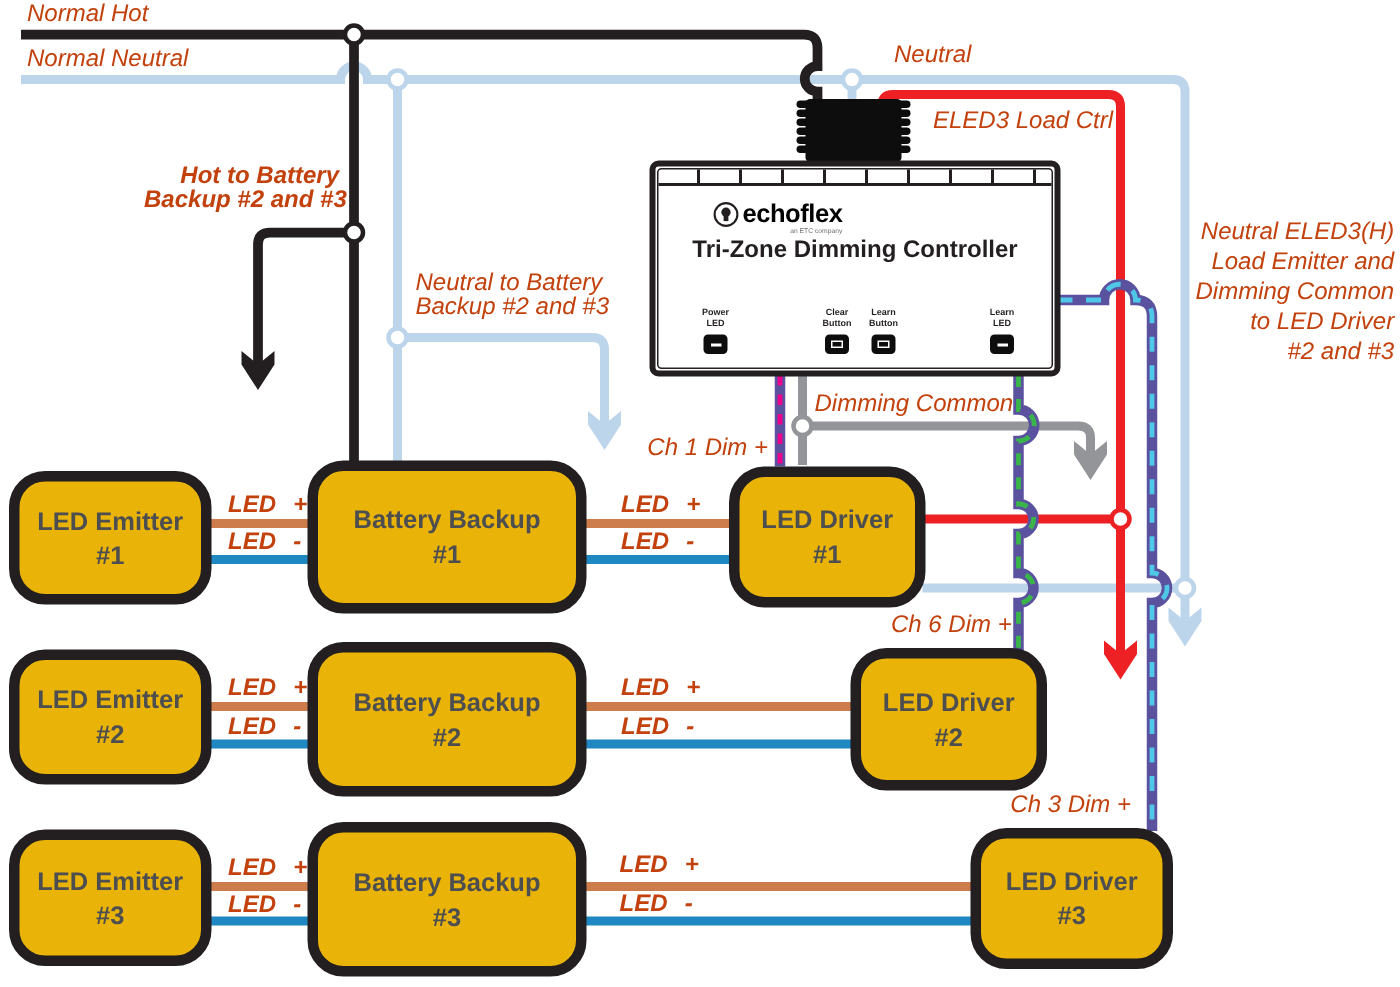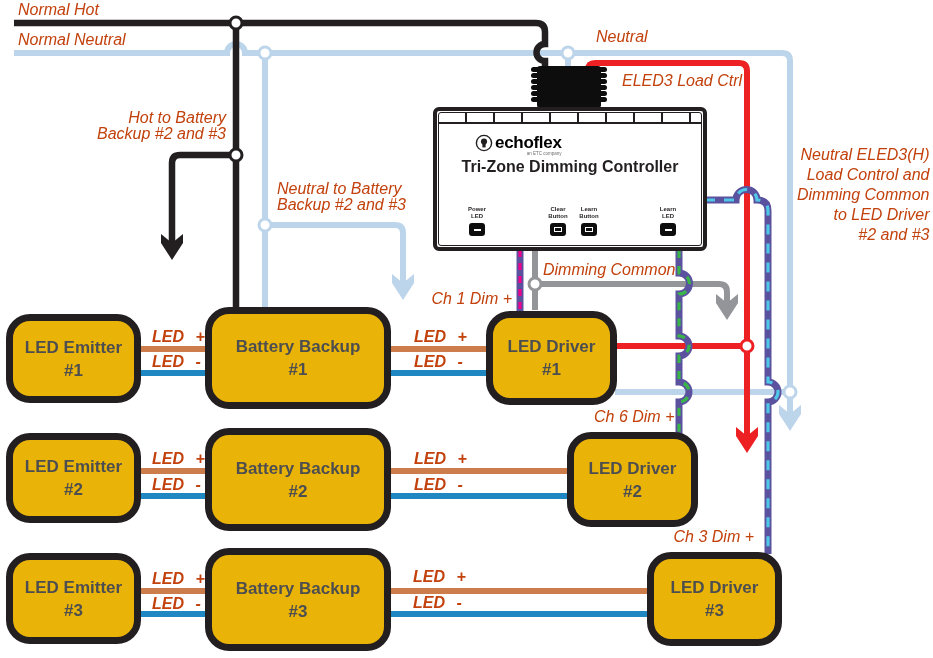--- a/index.html
+++ b/index.html
@@ -201,35 +201,35 @@
           <span>LED</span>
         </div>
         <div class="sq sq-led"></div>
       </div>
     </div>
   </div>
 
   <div class="lbl" style="left:18px;top:2px;">Normal Hot</div>
   <div class="lbl" style="left:18px;top:32px;text-align:right;">Normal Neutral</div>
 
-  <div class="lbl r" style="left:96px;top:110px;width:130px;">
+  <div class="lbl r" style="left:96px;top:110px;width:130px;font-weight:bold;">
     <span>Hot to Battery</span><br>
     <span>Backup #2 and #3</span>
   </div>
   <div class="lbl" style="left:277px;top:181px;">
     <span>Neutral to Battery</span><br>
     <span>Backup #2 and #3</span>
   </div>
 
   <div class="lbl" style="left:596px;top:29px;">Neutral</div>
   <div class="lbl" style="left:622px;top:73px;">ELED3 Load Ctrl</div>
 
   <div class="lbl note" style="left:797px;top:145px;text-align:right;">
     <span>Neutral ELED3(H)</span><br>
-    <span>Load Control and</span><br>
+    <span>Load Emitter and</span><br>
     <span>Dimming Common</span><br>
     <span>to LED Driver</span><br>
     <span>#2 and #3</span>
   </div>
 
   <div class="lbl" style="left:543px;top:262px;">Dimming Common</div>
   <div class="lbl r" style="left:420px;top:291px;width:92px;">Ch 1 Dim +</div>
   <div class="lbl" style="left:594px;top:409px;">Ch 6 Dim +</div>
   <div class="lbl r" style="left:662px;top:529px;width:92px;">Ch 3 Dim +</div>
 

